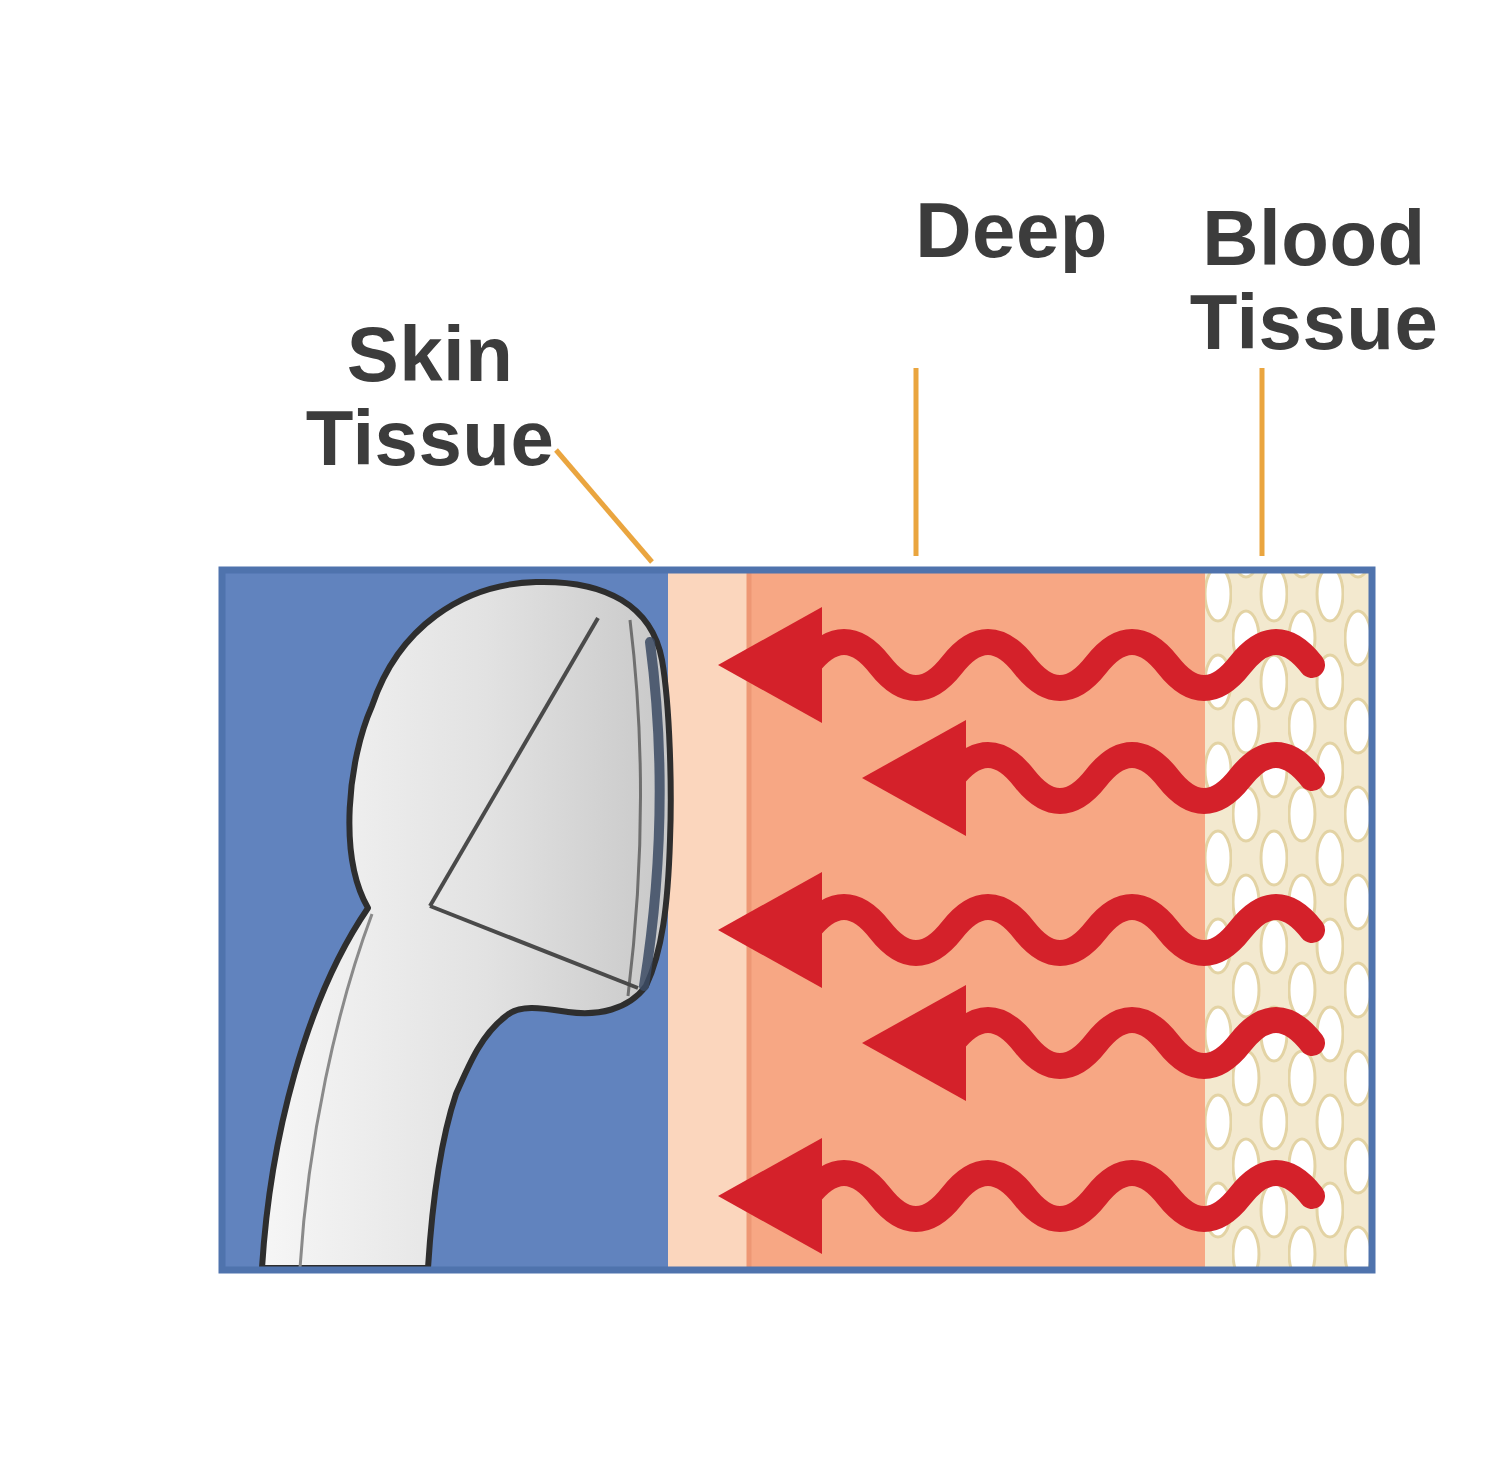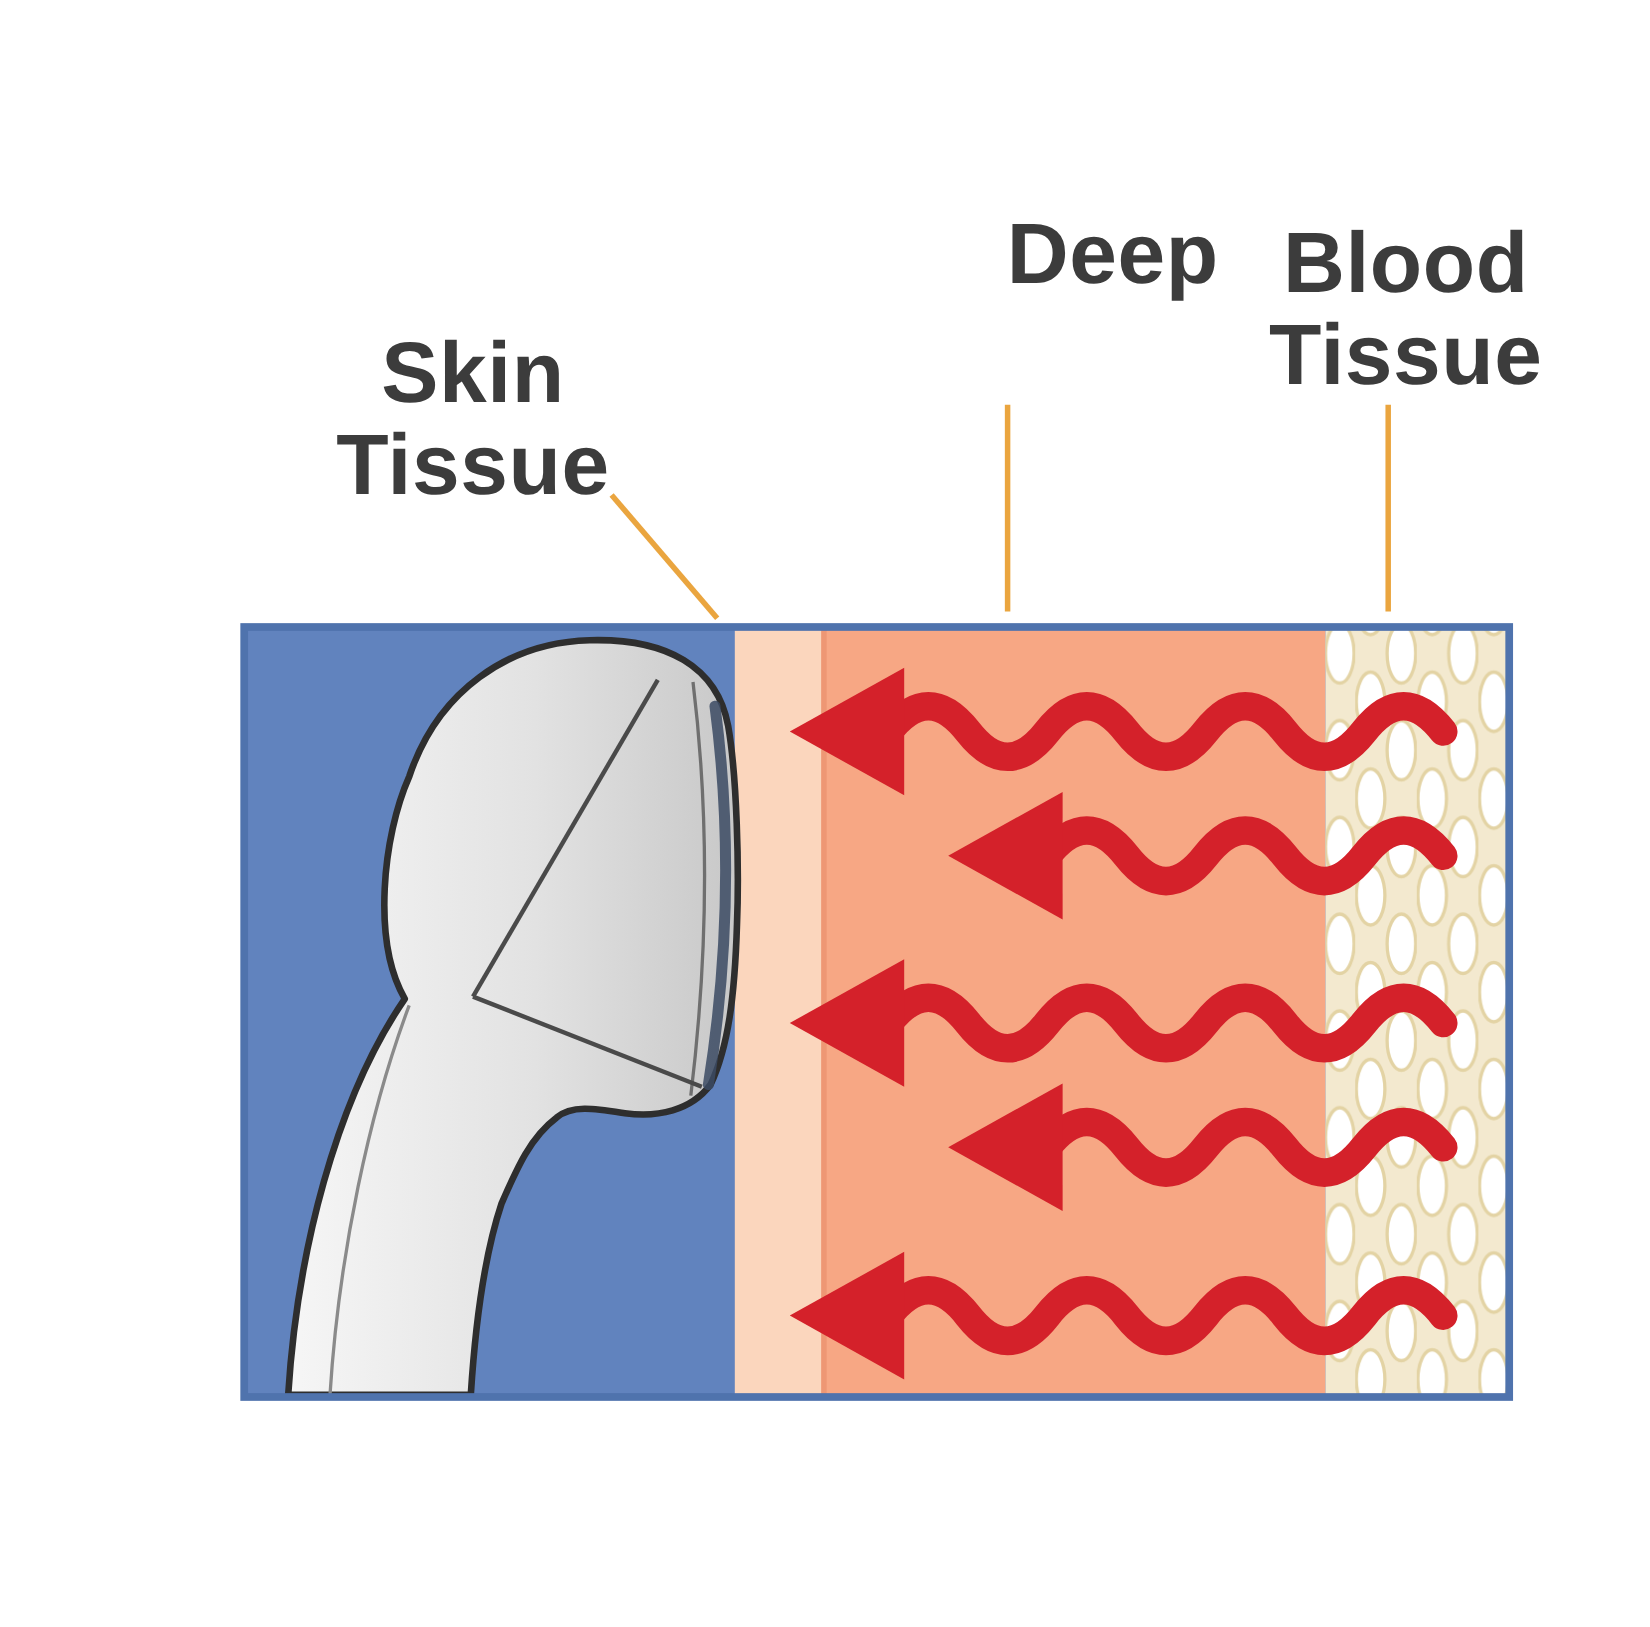--- a/index.html
+++ b/index.html
@@ -6,23 +6,23 @@
   .canvas{
     position:relative;width:1500px;height:1479px;background:#ffffff;
     font-family:"Liberation Sans",sans-serif;overflow:hidden;
   }
   .diagram-svg{position:absolute;left:0;top:0;}
   .label{
     position:absolute;text-align:center;font-size:78px;font-weight:600;
     color:#3c3c3c;line-height:1.08;letter-spacing:0.5px;white-space:nowrap;
   }
   .label span{display:block;}
-  .label-skin{left:250px;top:296px;width:360px;}
+  .label-skin{left:250px;top:312px;width:360px;}
   .label-deep{left:748px;top:188px;width:360px;text-align:right;}
-  .label-blood{left:1098px;top:196px;width:360px;}
+  .label-blood{left:1134px;top:196px;width:360px;}
 </style>
 </head>
 <body>
 
 <div class="canvas">
 
   <div class="label label-skin">
     <span>Skin</span>
     <span>Tissue</span>
   </div>

